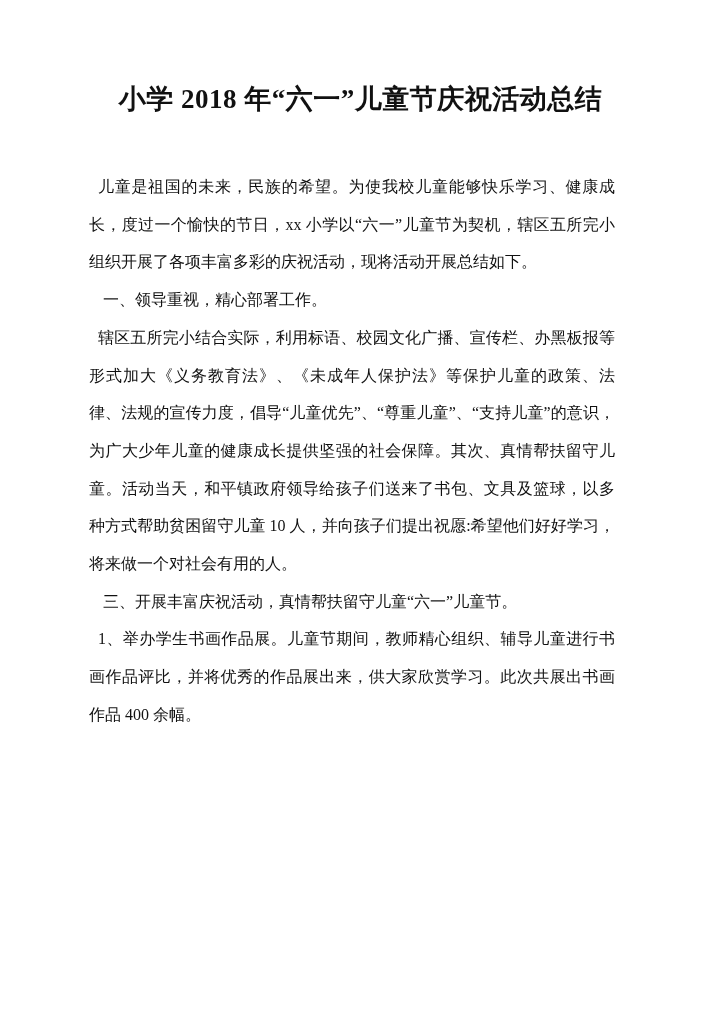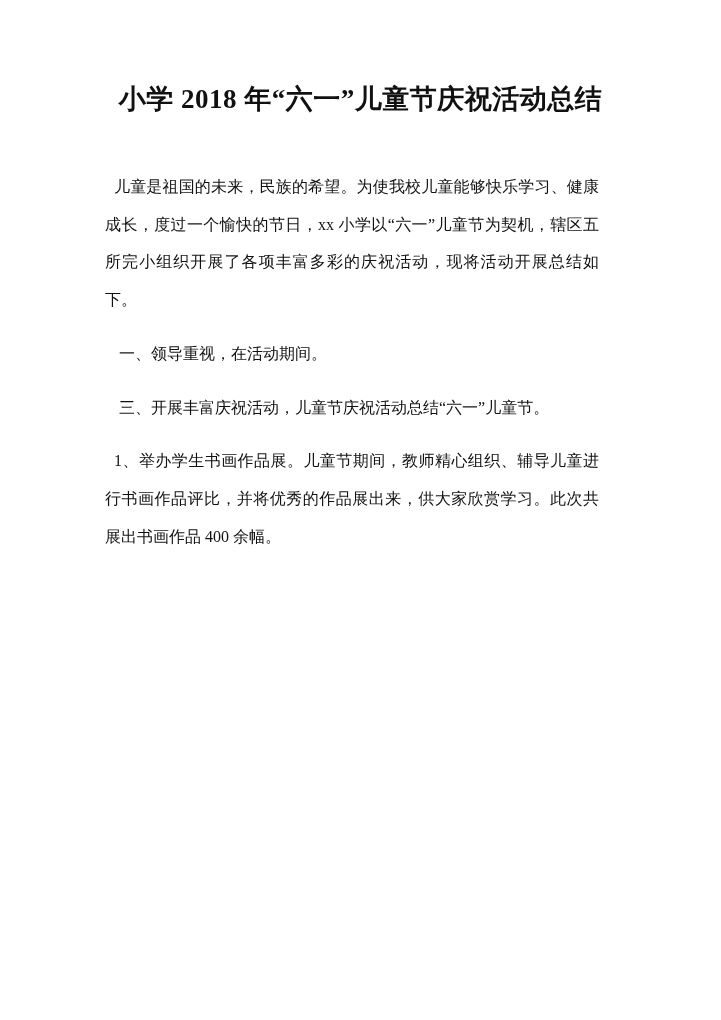--- a/index.html
+++ b/index.html
@@ -26,41 +26,42 @@
     letter-spacing: 0.5px;
   }
   .content {
     margin: 50px 106px 0 89px;
     font-size: 16px;
     line-height: 37.7px;
     text-align: justify;
     text-justify: inter-ideograph;
   }
   .block {
-    margin: 16px;
+    margin: 0;
     padding: 0;
   }
   .para {
     text-indent: 9px;
   }
   .heading {
     text-indent: 14px;
   }
 </style>
 </head>
 <body>
 
 <div class="page">
   <h1 class="doc-title">小学 2018 年“六一”儿童节庆祝活动总结</h1>
 
   <div class="content">
     <p class="block para">儿童是祖国的未来，民族的希望。为使我校儿童能够快乐学习、健康成长，度过一个愉快的节日，xx 小学以“六一”儿童节为契机，辖区五所完小组织开展了各项丰富多彩的庆祝活动，现将活动开展总结如下。</p>
 
-    <p class="block heading">一、领导重视，在活动期间。</p>
+    <p class="block heading">一、领导重视，精心部署工作。</p>
 
 
 
+    <p class="block para">辖区五所完小结合实际，利用标语、校园文化广播、宣传栏、办黑板报等形式加大《义务教育法》、《未成年人保护法》等保护儿童的政策、法律、法规的宣传力度，倡导“儿童优先”、“尊重儿童”、“支持儿童”的意识，为广大少年儿童的健康成长提供坚强的社会保障。其次、真情帮扶留守儿童。活动当天，和平镇政府领导给孩子们送来了书包、文具及篮球，以多种方式帮助贫困留守儿童 10 人，并向孩子们提出祝愿:希望他们好好学习，将来做一个对社会有用的人。</p>
 
-    <p class="block heading">三、开展丰富庆祝活动，儿童节庆祝活动总结“六一”儿童节。</p>
+    <p class="block heading">三、开展丰富庆祝活动，真情帮扶留守儿童“六一”儿童节。</p>
 
     <p class="block para">1、举办学生书画作品展。儿童节期间，教师精心组织、辅导儿童进行书画作品评比，并将优秀的作品展出来，供大家欣赏学习。此次共展出书画作品 400 余幅。</p>
   </div>
 </div>
 
 </body></html>

